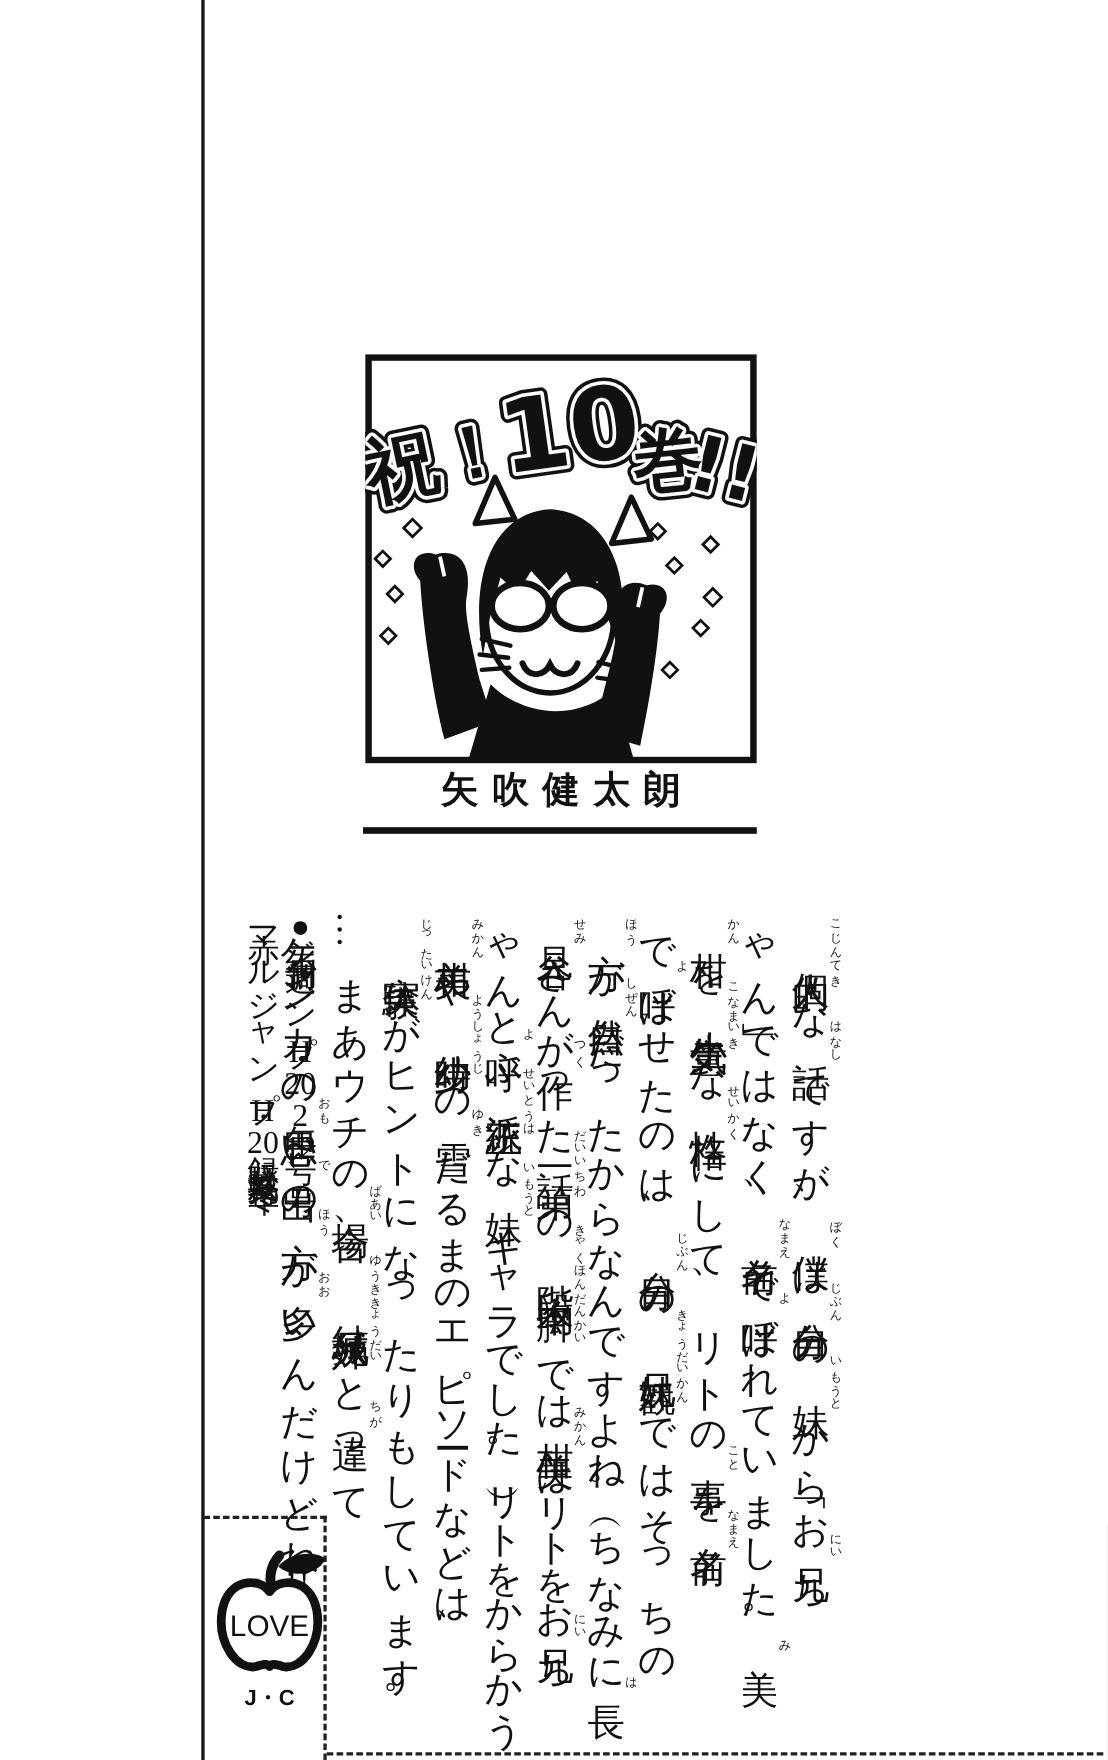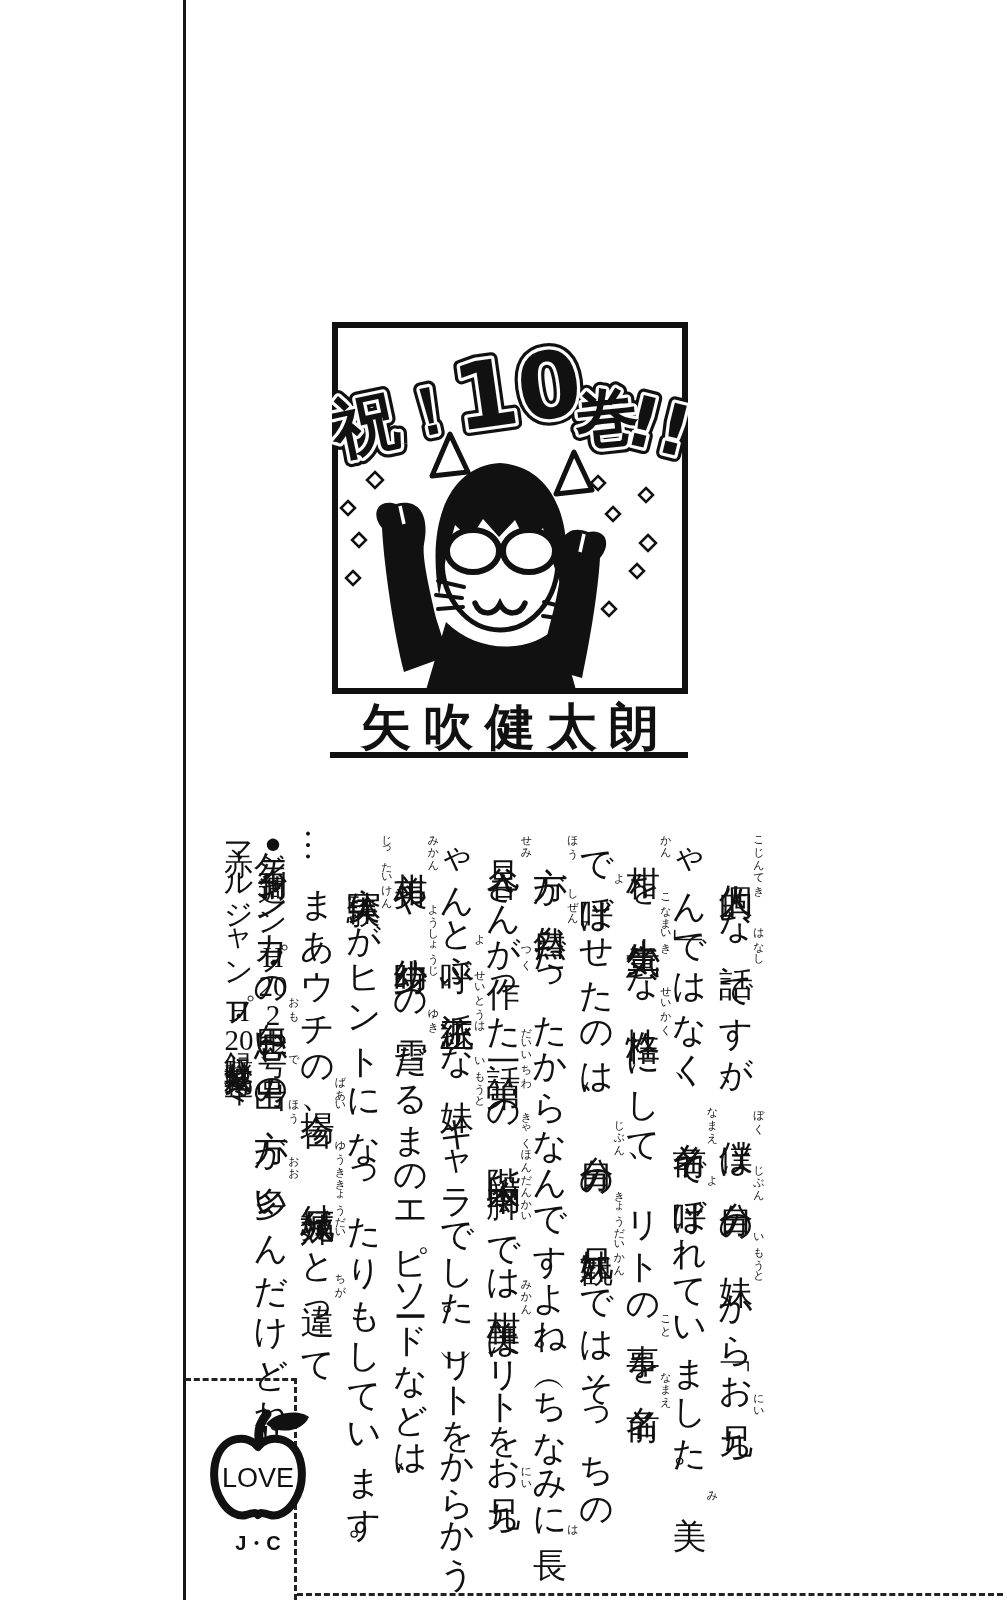--- a/index.html
+++ b/index.html
@@ -1,35 +1,35 @@
 <!DOCTYPE html>
 <html><head>
 <meta charset="utf-8">
 <style>
   html,body{margin:0;padding:0;background:#ddd;}
   .page{position:relative;width:1007px;height:1600px;background:#fff;overflow:hidden;margin:0 auto;
         font-family:"Liberation Serif","DejaVu Serif",serif;color:#111;}
   .spine-rule{position:absolute;left:183px;top:0;width:3px;height:1600px;background:#161616;}
   .art-box{position:absolute;left:332px;top:322px;width:356px;height:372px;}
   .author-name{position:absolute;left:332px;top:700px;width:356px;text-align:center;
-               font-size:50px;font-weight:bold;letter-spacing:12px;text-indent:12px;line-height:1.1;}
+               font-size:34px;font-weight:bold;letter-spacing:12px;text-indent:12px;line-height:1.1;}
   .author-underline{position:absolute;left:330px;top:752px;width:358px;height:6px;background:#111;}
   .comment-text{position:absolute;top:828px;right:242px;height:748px;
                 writing-mode:vertical-rl;-webkit-writing-mode:vertical-rl;text-orientation:mixed;
                 font-size:34px;line-height:39px;}
   .comment-text rt, .pub-text rt{font-size:11px;letter-spacing:0;font-weight:normal;}
   ruby{ruby-align:center;}
   .pub-text{position:absolute;top:827px;right:717px;height:465px;
             writing-mode:vertical-rl;-webkit-writing-mode:vertical-rl;text-orientation:mixed;
             font-size:29px;line-height:34px;}
   .tcy{text-combine-upright:all;-webkit-text-combine:horizontal;}
   .trim-box{position:absolute;left:185px;top:1378px;width:112px;height:222px;box-sizing:border-box;
             border-top:3px dashed #222;border-right:3px dashed #222;}
   .bottom-trim{position:absolute;left:297px;top:1593px;width:706px;height:0;border-top:3px dashed #222;}
-  .logo-box{position:absolute;left:203px;top:1402px;width:110px;height:160px;}
+  .logo-box{position:absolute;left:190px;top:1402px;width:110px;height:160px;}
 </style>
 </head>
 <body>
 
 <div class="page">
 
   <div class="spine-rule"></div>
 
   <div class="art-box">
     <svg viewBox="0 0 356 372" width="356" height="372">

